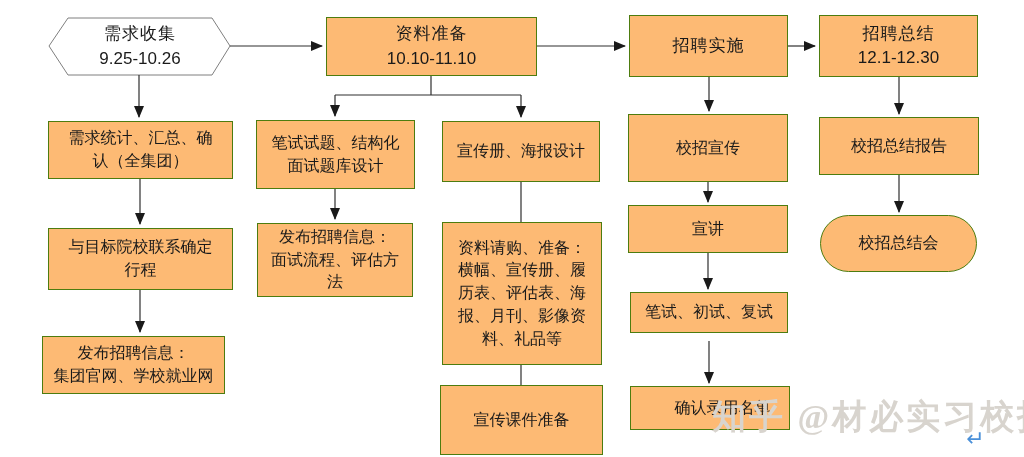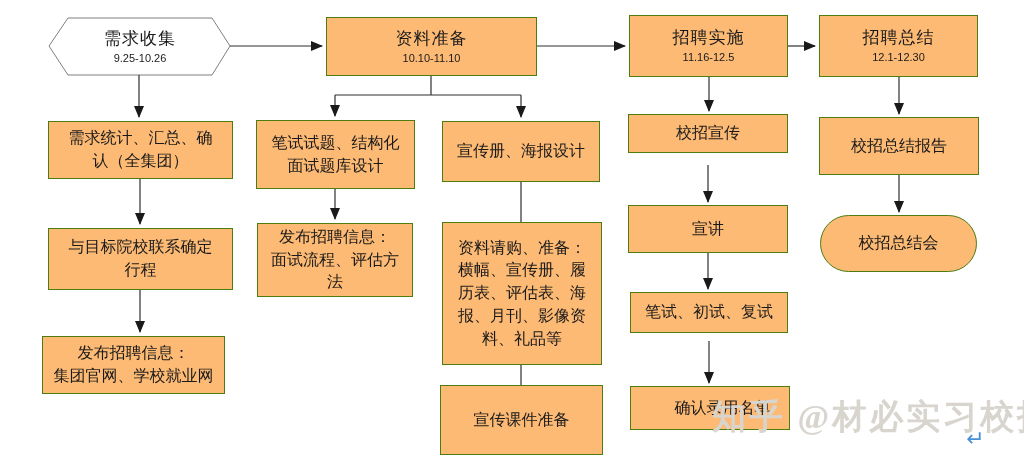--- a/index.html
+++ b/index.html
@@ -30,21 +30,21 @@
     justify-content: center;
     text-align: center;
     font-size: 16px;
     line-height: 1.42;
     white-space: pre-line;
     padding: 2px 3px;
   }
   .node.plain { border: none; background: transparent; }
   .node.stadium { border-radius: 29px; }
   .phase-title { font-size: 17px; letter-spacing: 1px; }
-  .phase-dates { font-family: "Liberation Sans", "DejaVu Sans", sans-serif; font-size: 11px; text-align: center; }
+  .phase-dates { font-family: "Liberation Sans", "DejaVu Sans", sans-serif; font-size: 17px; text-align: center; }
   .watermark {
     position: absolute;
     z-index: 3;
     left: 712px;
     top: 394px;
     font-size: 34px;
     font-weight: bold;
     letter-spacing: 3px;
     color: #d8d4ce;
     white-space: nowrap;
@@ -105,21 +105,20 @@
     <div class="phase-dates">9.25-10.26</div>
   </div>
 
   <div class="node" style="left:326px; top:17px; width:211px; height:59px;">
     <div class="phase-title">资料准备</div>
     <div class="phase-dates">10.10-11.10</div>
   </div>
 
   <div class="node" style="left:629px; top:15px; width:159px; height:62px;">
     <div class="phase-title">招聘实施</div>
-    <div class="phase-dates">11.16-12.5</div>
   </div>
 
   <div class="node" style="left:819px; top:15px; width:159px; height:62px;">
     <div class="phase-title">招聘总结</div>
     <div class="phase-dates">12.1-12.30</div>
   </div>
 
   <div class="node" style="left:48px; top:121px; width:185px; height:58px;">需求统计、汇总、确
 认（全集团）</div>
   <div class="node" style="left:48px; top:228px; width:185px; height:62px;">与目标院校联系确定
@@ -134,21 +133,21 @@
 法</div>
 
   <div class="node" style="left:442px; top:121px; width:158px; height:61px;">宣传册、海报设计</div>
   <div class="node" style="left:442px; top:222px; width:160px; height:143px;">资料请购、准备：
 横幅、宣传册、履
 历表、评估表、海
 报、月刊、影像资
 料、礼品等</div>
   <div class="node" style="left:440px; top:385px; width:163px; height:70px;">宣传课件准备</div>
 
-  <div class="node" style="left:628px; top:114px; width:160px; height:39px;">校招宣传</div>
+  <div class="node" style="left:628px; top:114px; width:160px; height:68px;">校招宣传</div>
   <div class="node" style="left:628px; top:205px; width:160px; height:48px;">宣讲</div>
   <div class="node" style="left:630px; top:292px; width:158px; height:41px;">笔试、初试、复试</div>
   <div class="node" style="left:630px; top:386px; width:160px; height:44px;padding-left:28px;">确认录用名单</div>
 
   <div class="node" style="left:819px; top:117px; width:160px; height:58px;">校招总结报告</div>
   <div class="node stadium" style="left:820px; top:215px; width:157px; height:57px;">校招总结会</div>
 
   <div class="watermark">知乎 @材必实习校招</div>
   <div class="return-symbol">↵</div>
 

